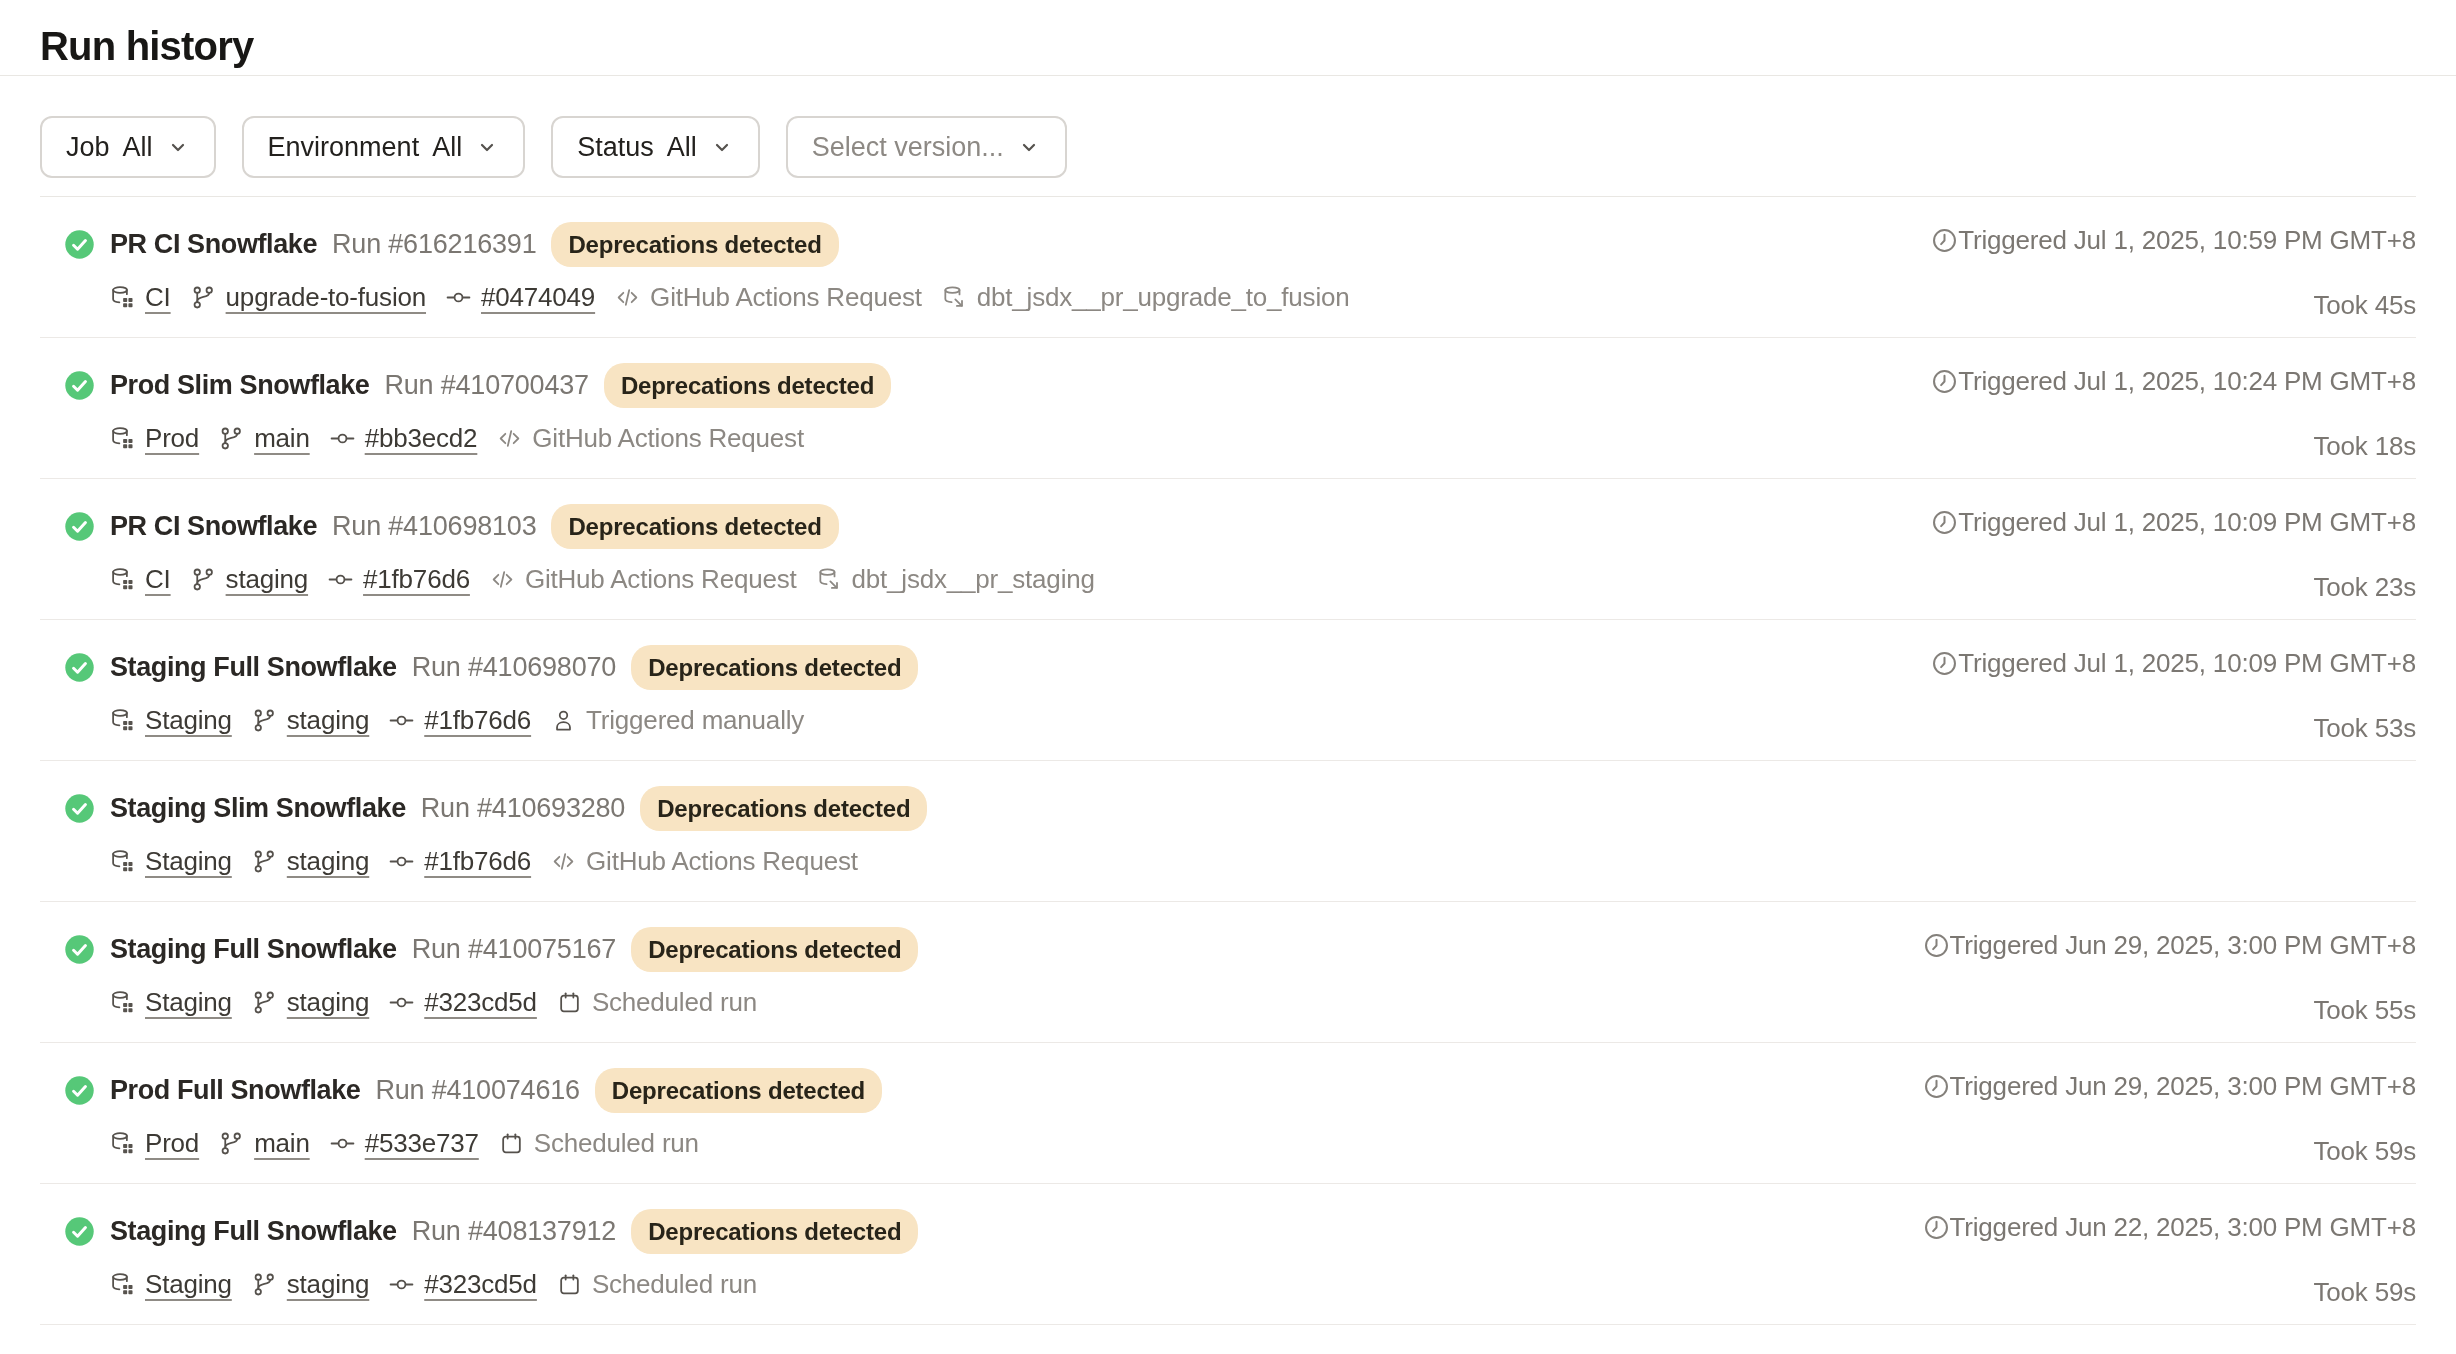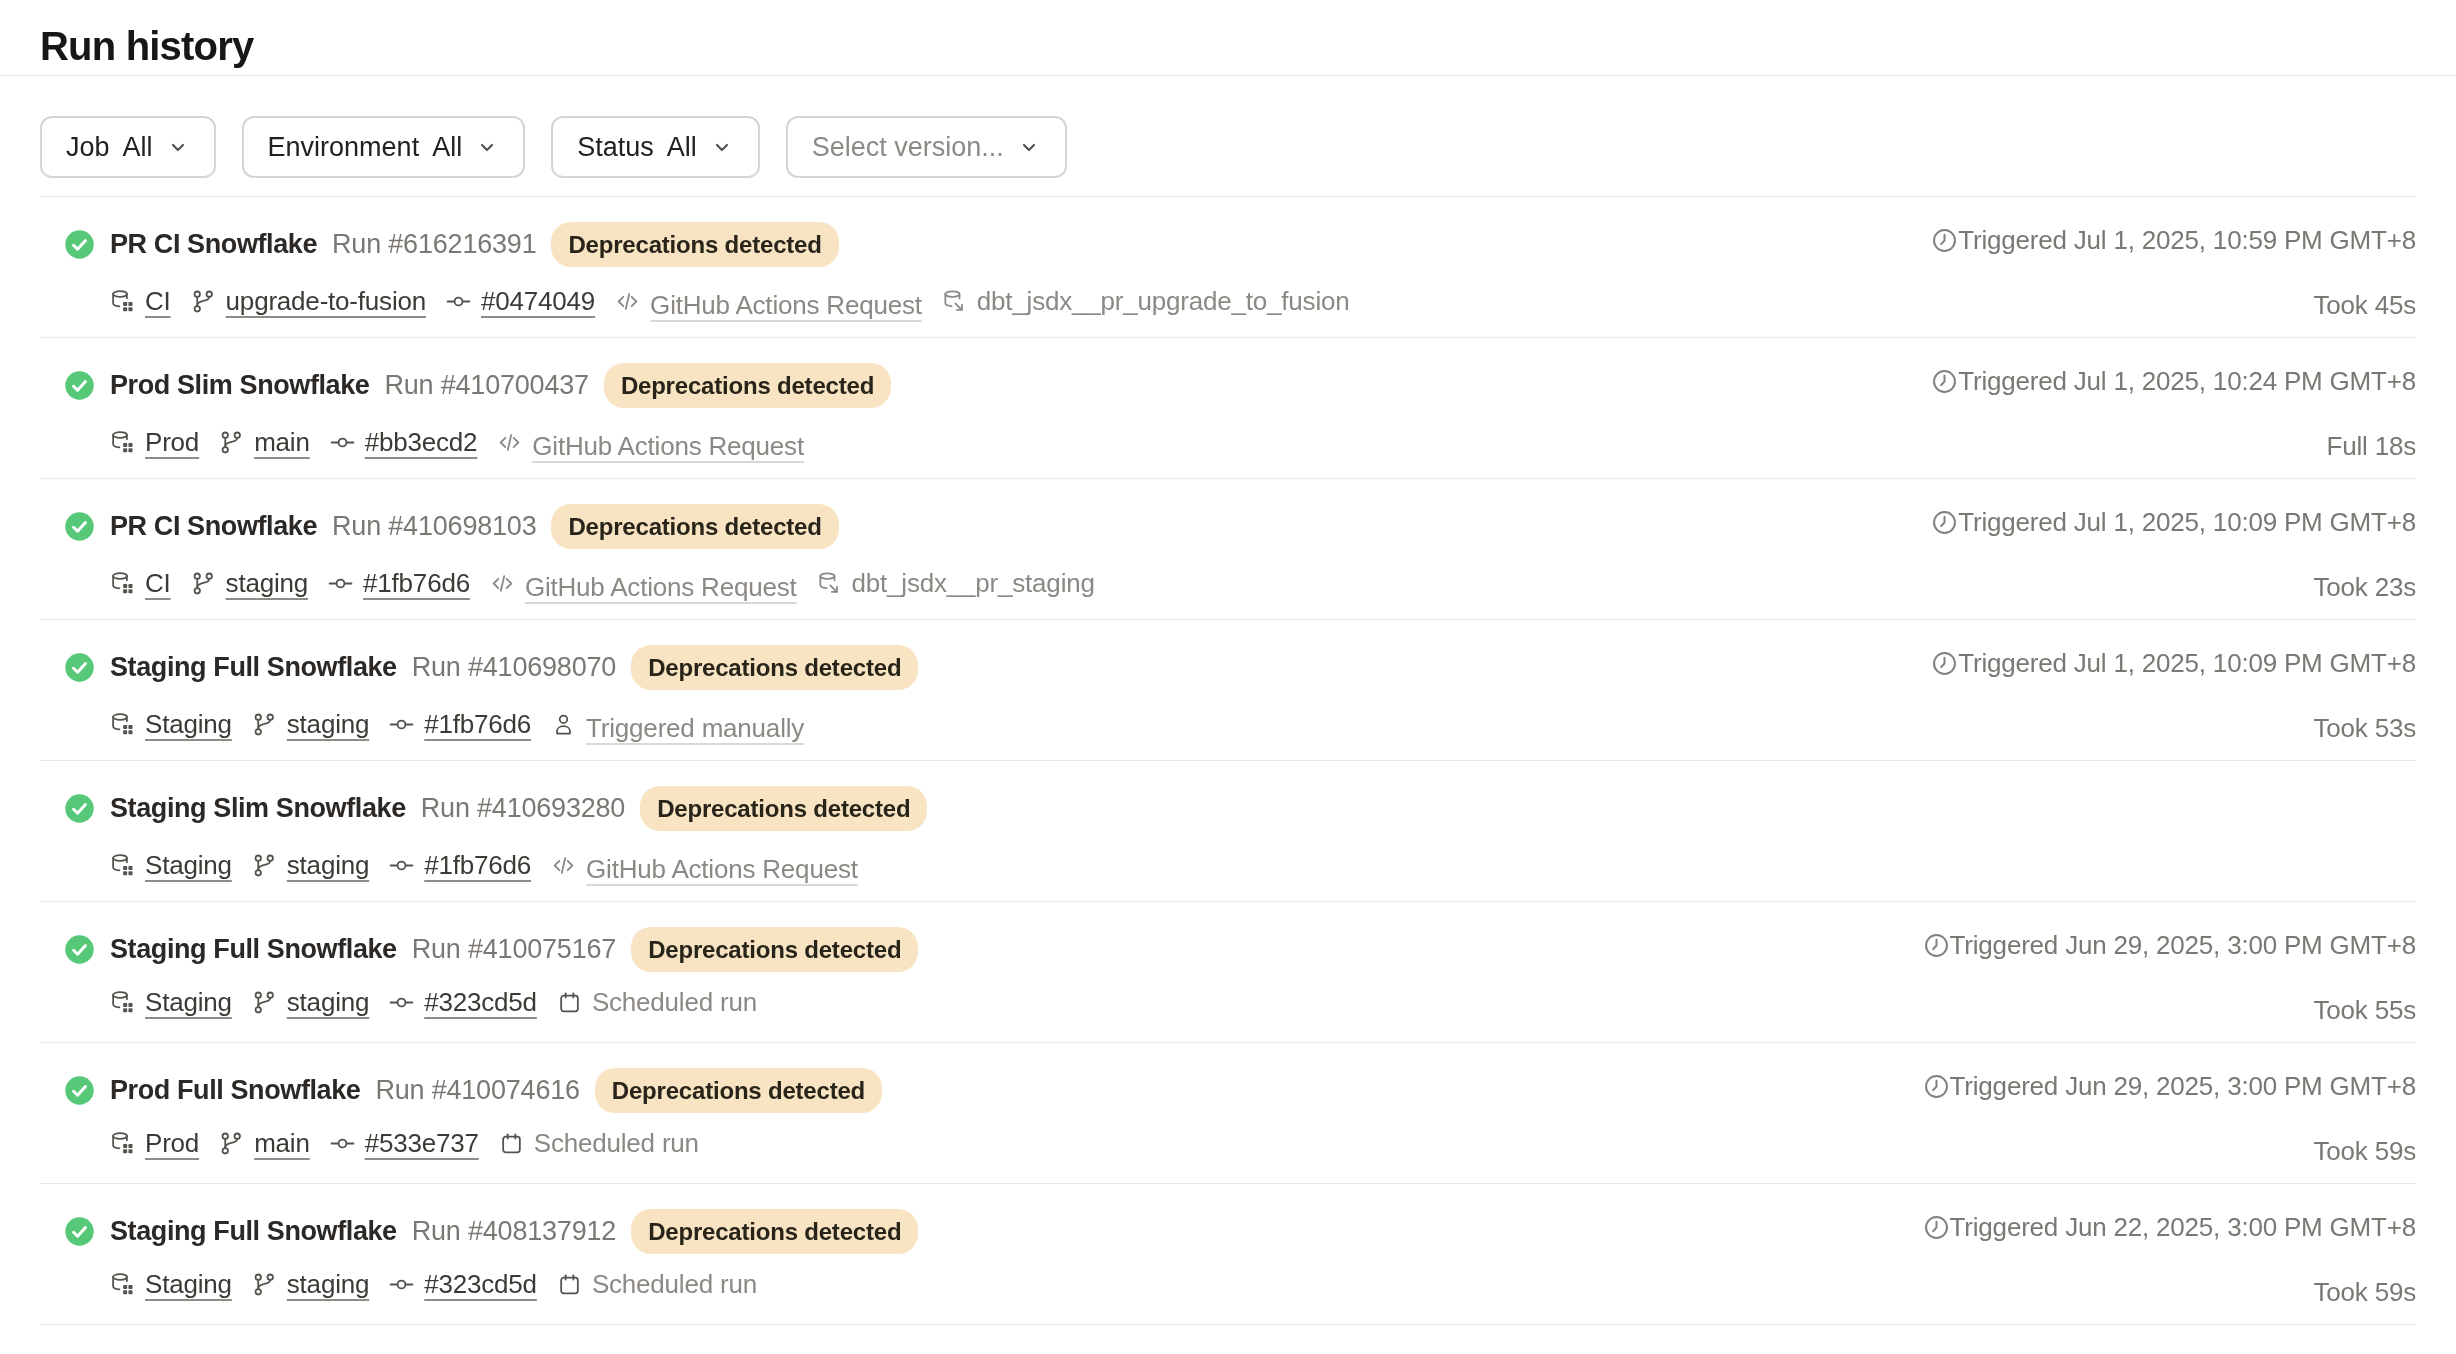--- a/index.html
+++ b/index.html
@@ -49,21 +49,21 @@
   .line2 { display:flex; align-items:center; gap:20px; margin:15px 0 0 46px; }
   .meta-item { display:flex; align-items:center; gap:10px; font-size:26px; white-space:nowrap; }
   .micon { width:25px; height:25px; flex:none; stroke:#55514c; fill:none; stroke-width:1.7; stroke-linecap:round; stroke-linejoin:round; }
   .micon.gray { stroke:#8c8883; }
   .meta-link {
     color:#3d3a35; font-weight:500; text-decoration:underline;
     text-decoration-color:#8f8b85; text-decoration-thickness:2px; text-underline-offset:6px;
     cursor:pointer;
   }
   .meta-gray { color:#8c8883; font-weight:400; }
-  .u-light { text-decoration:underline; text-decoration-color:#dbd8d3; text-decoration-thickness:2px; text-underline-offset:6px;margin-top:8px; }
+  .u-light { text-decoration-color:#dbd8d3; text-decoration-thickness:2px; text-underline-offset:6px; }
 
   .run-right { display:flex; flex-direction:column; align-items:flex-end; justify-content:space-between; padding:3px 0 16px 0; }
   .triggered { display:flex; align-items:center; gap:0; font-size:26px; color:#7b7772; white-space:nowrap; }
   .clock { width:27px; height:27px; stroke:#84807b; fill:none; stroke-width:1.8; stroke-linecap:round; stroke-linejoin:round; }
   .took { font-size:26px; color:#7b7772; }
 
   .grid-sq { fill:#57534e; stroke:none; }
 </style>
 </head>
 <body>
@@ -235,21 +235,21 @@
       </div>
     </div>
     <div class="run-right">
       <span class="triggered">
         <svg class="clock" viewBox="0 0 24 24">
           <circle cx="12" cy="12" r="9.3"></circle>
           <path d="M12 6.8V12l-3 3.2"></path>
         </svg>
         <span>Triggered Jul 1, 2025, 10:24 PM GMT+8</span>
       </span>
-      <span class="took">Full 18s</span>
+      <span class="took">Took 18s</span>
     </div>
   </div>
 
   <div class="run-row">
     <div class="run-left">
       <div class="line1">
         <svg class="status-icon" viewBox="0 0 24 24">
           <circle class="check-bg" cx="12" cy="12" r="11" fill="#56c878"></circle>
           <path d="M7.4 12.6l3.1 3.1 6.1-6.8" fill="none" stroke="#ffffff" stroke-width="2.3" stroke-linecap="round" stroke-linejoin="round"></path>
         </svg>

